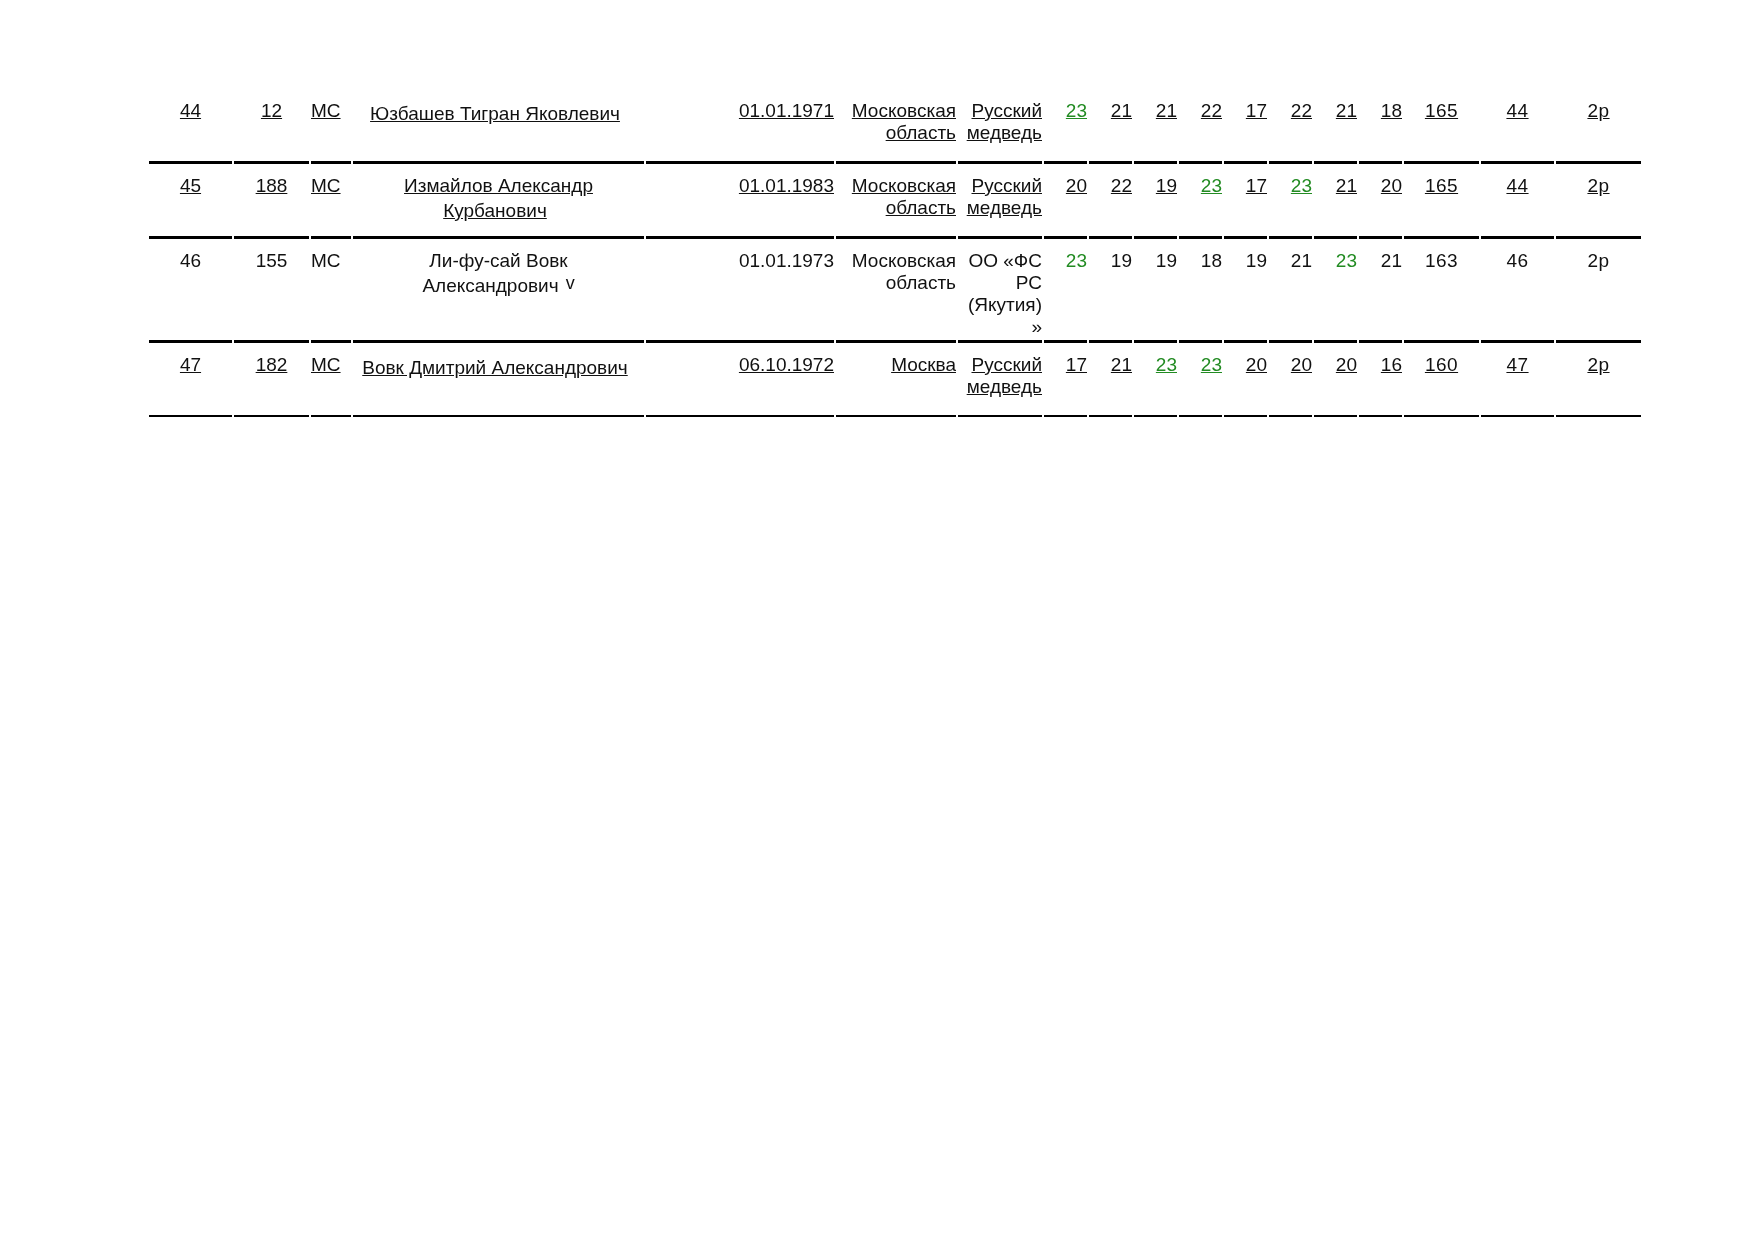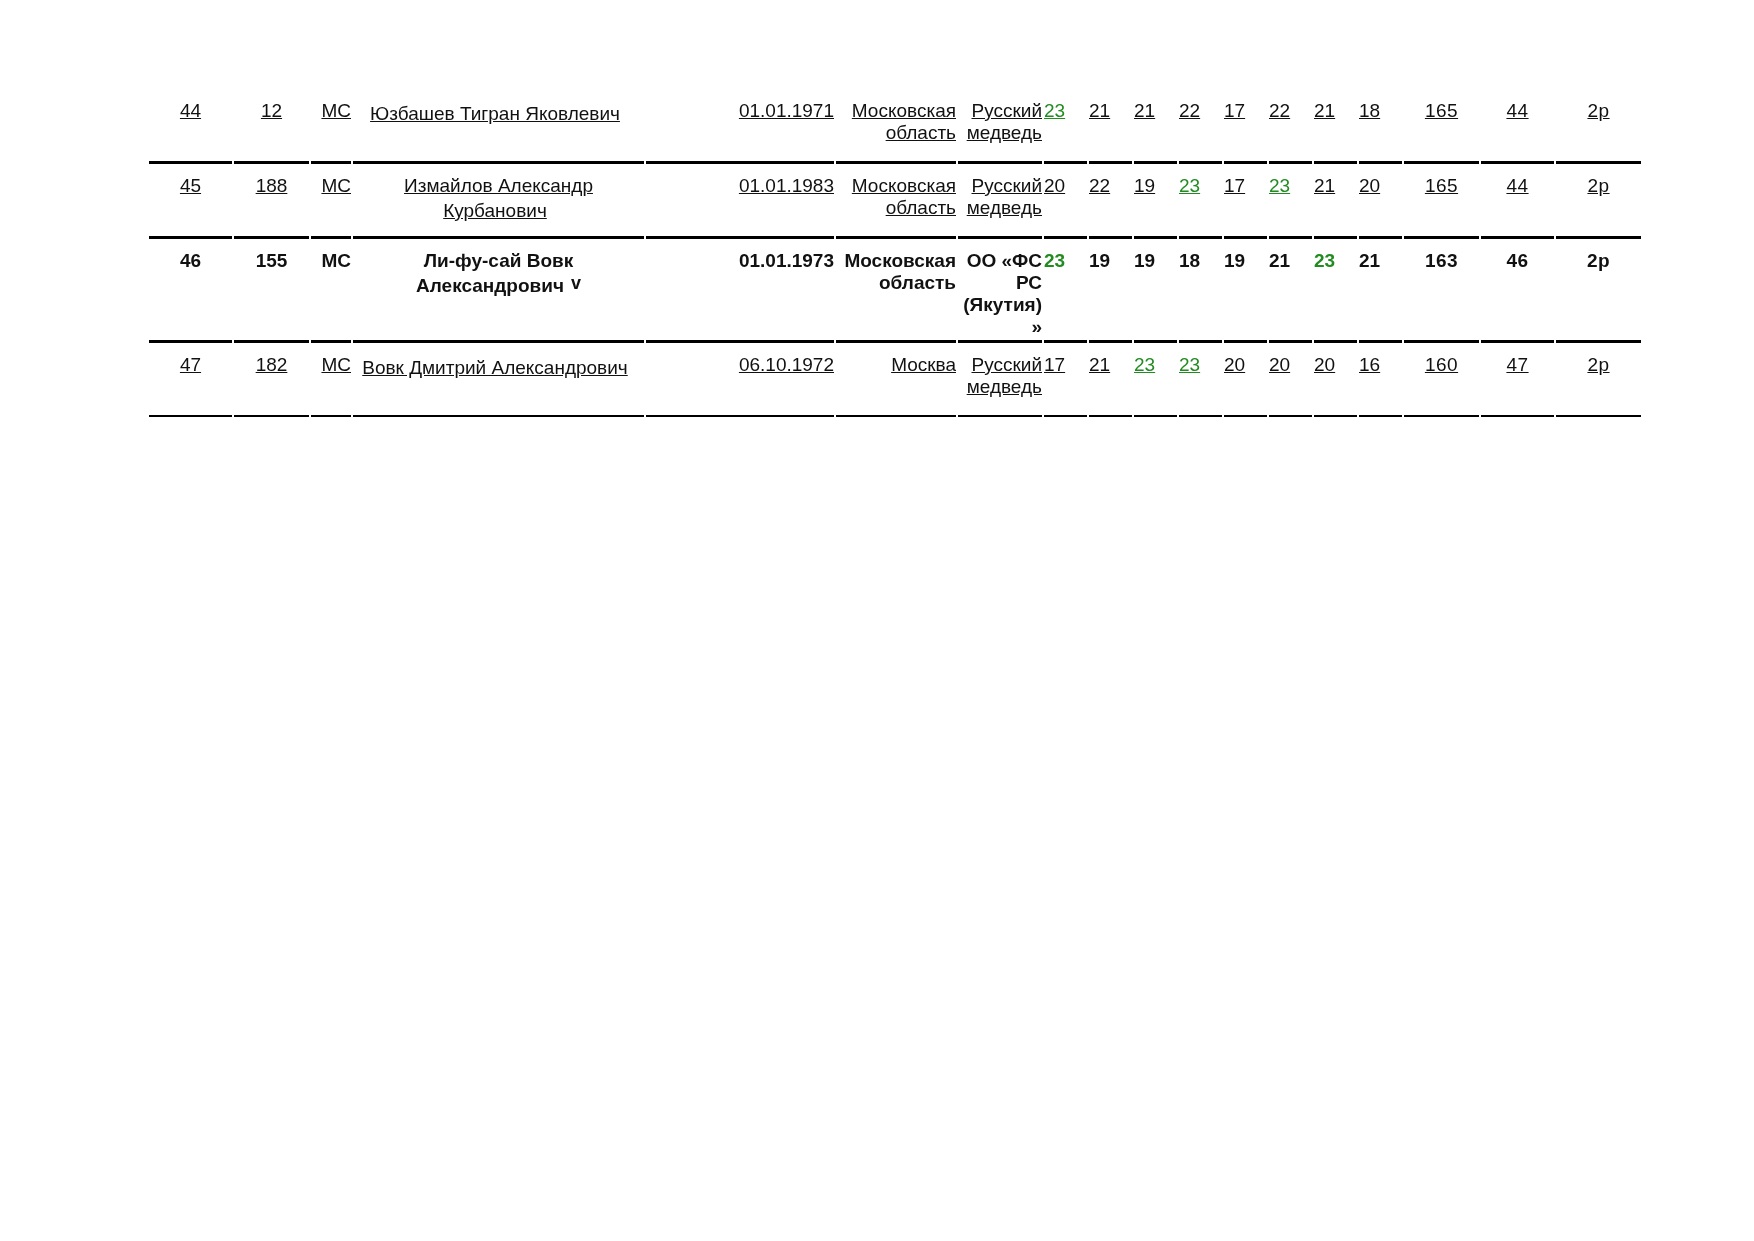--- a/index.html
+++ b/index.html
@@ -28,31 +28,31 @@
   }
   table.results td {
     border-bottom: 3px solid #000000;
     vertical-align: top;
     padding: 11px 0 0 0;
     font-size: 19px;
     line-height: 22px;
     overflow: hidden;
   }
   table.results tr.r-norm td { height: 61px; text-decoration: underline; }
-  table.results tr.r-tall td { height: 90px; font-weight: bold; }
+  table.results tr.r-tall td { height: 90px; }
   table.results tr:last-child td { border-bottom-width: 2px; }
 
   td.big {
     font-size: 26px;
     line-height: 28px;
     text-align: center;
   }
   td.c-rank {
     font-size: 18px;
-    text-align: right;
+    text-align: left;
     padding-top: 12px;
   }
   td.c-name {
     font-size: 24px;
     line-height: 26px;
     text-align: center;
     padding-left: 11px;
     padding-right: 6px;
   }
   .name-suffix {
@@ -68,21 +68,21 @@
   td.c-region, td.c-club {
     text-align: right;
     padding-left: 9px;
     padding-right: 4px;
     padding-top: 13px;
     line-height: 22px;
   }
   td.c-club { line-height: 21px; overflow-wrap: break-word; }
   td.c-score {
     vertical-align: middle;
-    text-align: left;
+    text-align: right;
     font-size: 18px;
     padding: 0;
   }
   td.c-score.hl { color: var(--hl-green, #228B22); }
   td.c-total, td.c-fplace, td.c-frank { letter-spacing: 0.5px; }
 </style>
 </head>
 <body>
 
 <div class="page">

